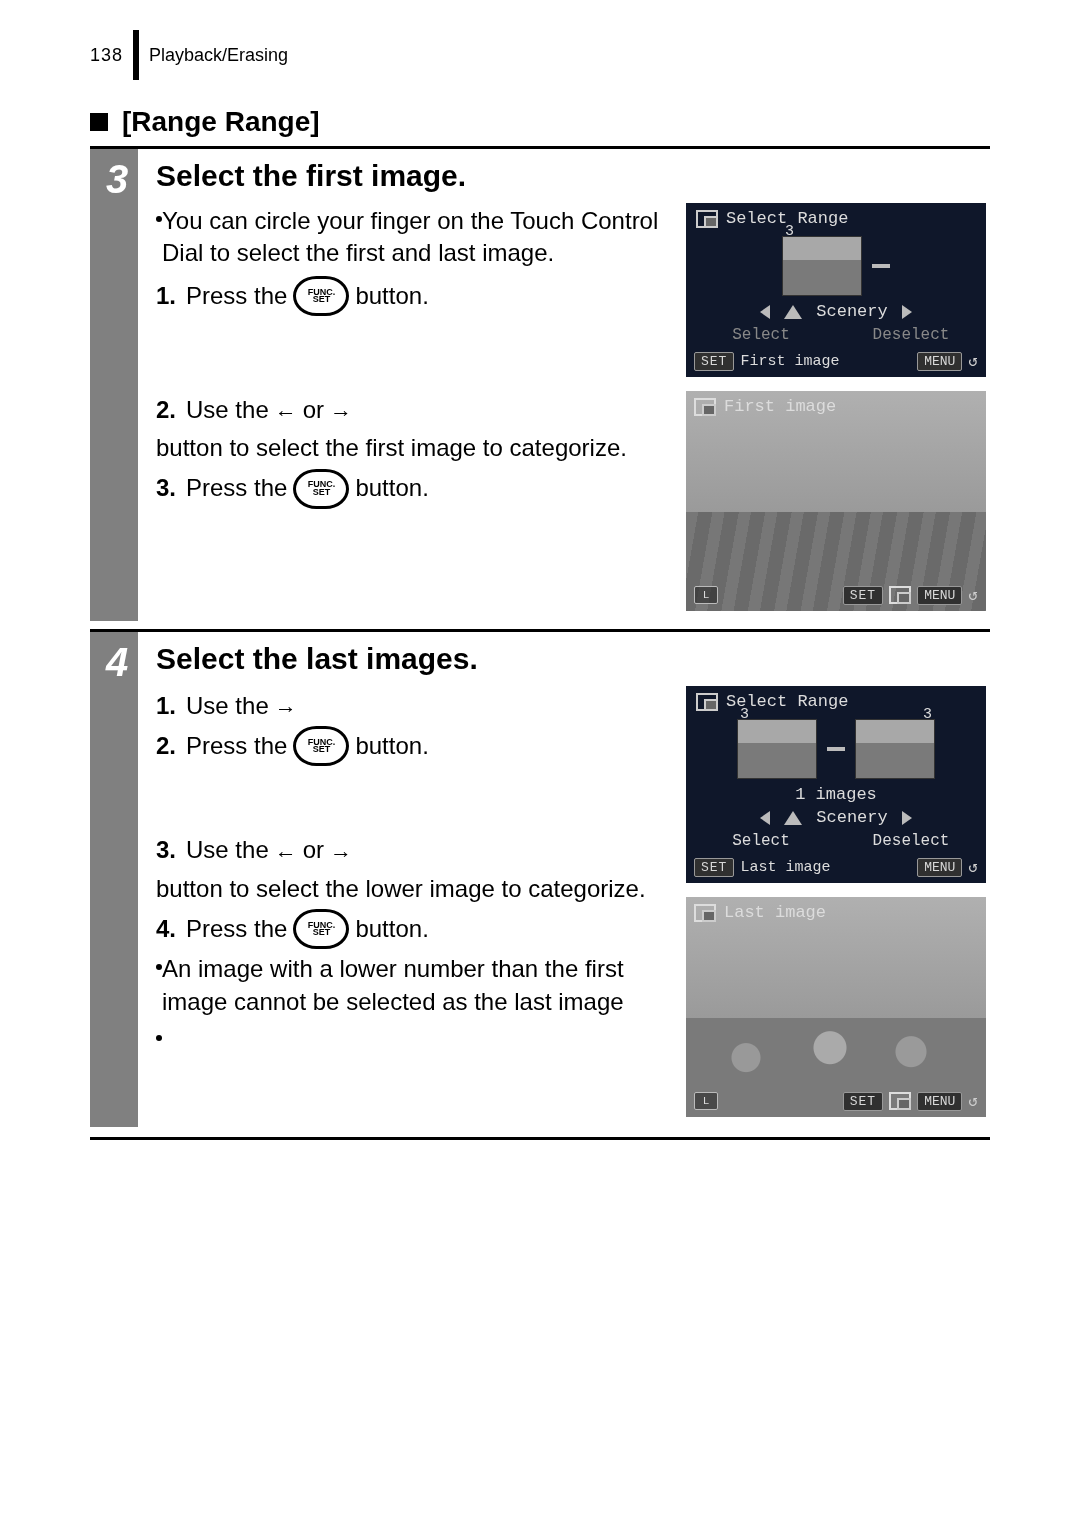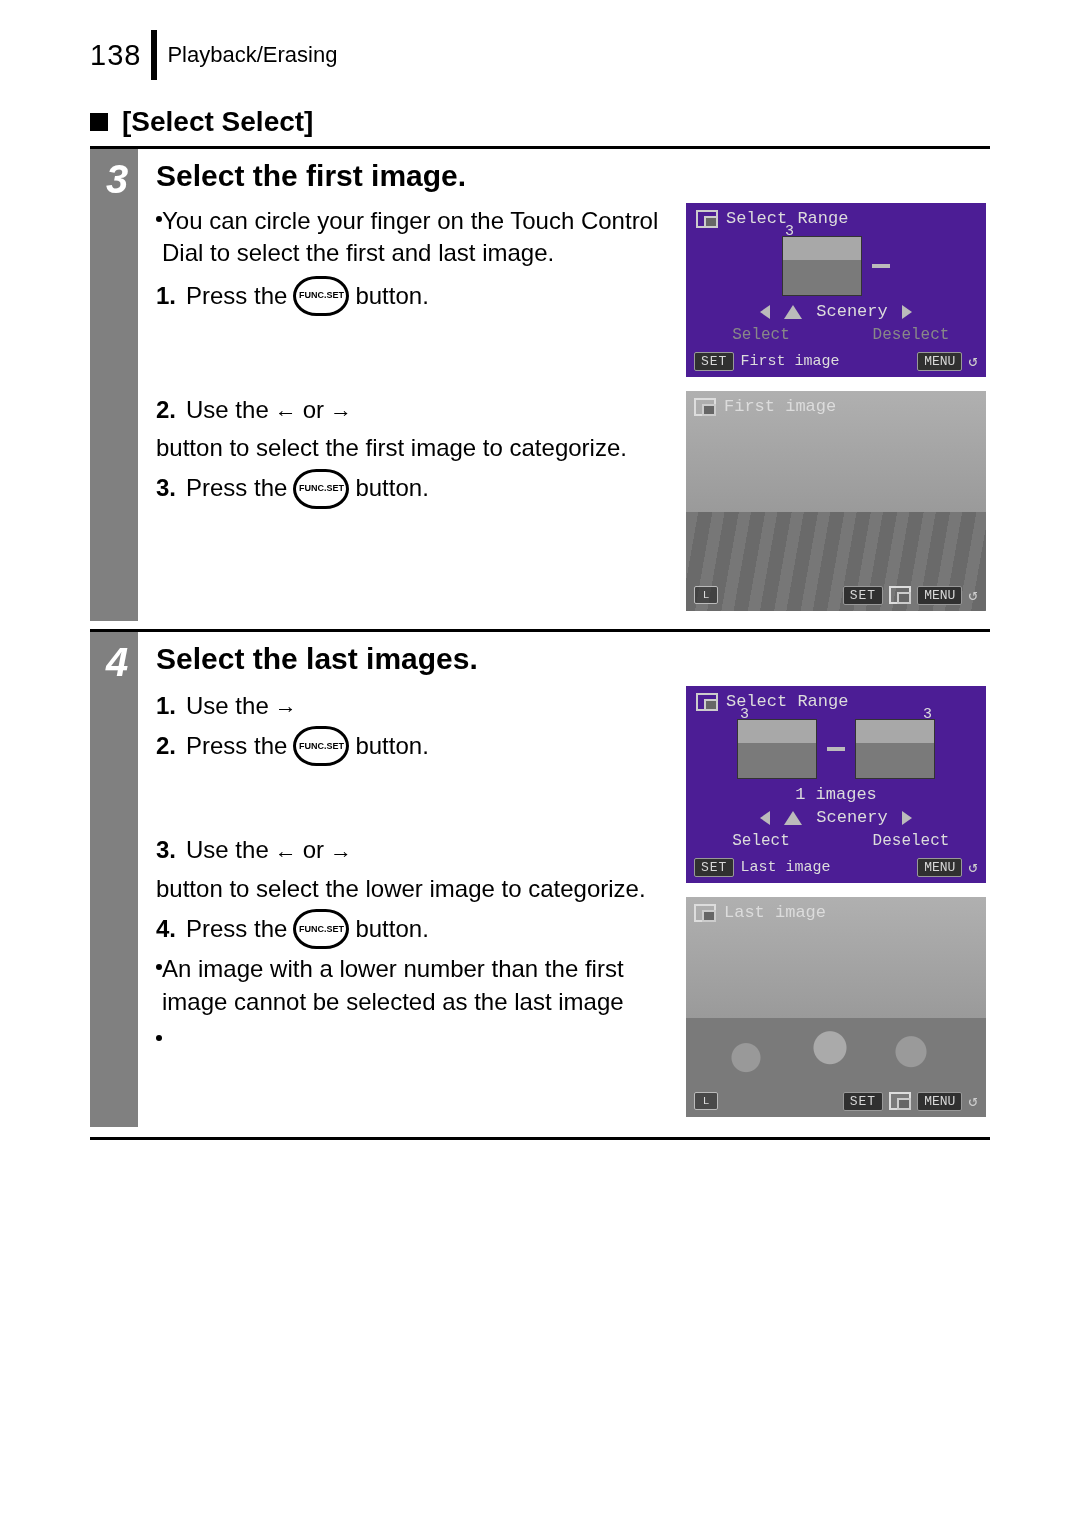--- a/index.html
+++ b/index.html
@@ -1,40 +1,40 @@
 <!DOCTYPE html>
 <html><head>
 <meta charset="utf-8">
 <style>
   html,body{margin:0;padding:0;background:#fff;color:#000;font-family:Arial,Helvetica,sans-serif}
   .page{width:1080px;min-height:1521px;margin:0 auto;position:relative;box-sizing:border-box;padding:30px 90px 60px 90px}
   .header{display:flex;align-items:center;gap:10px;margin-bottom:26px}
   .header-bar{width:6px;height:50px;background:#000}
-  .page-num{font-size:29px;letter-spacing:1px}
-  .header-label{font-size:22px}
+  .page-num{font-size:18px;letter-spacing:1px}
+  .header-label{font-size:18px}
   .section-title{display:flex;align-items:center;font-weight:bold;font-size:28px;margin:0 0 8px 0}
   .section-title .sq{width:18px;height:18px;background:#000;margin-right:14px}
   .sep{height:3px;background:#000;margin:0 0 0 0}
   .step{display:flex;align-items:stretch;border-left:6px solid #808080;margin-top:0}
   .nbox{width:42px;background:#808080;color:#fff;font-size:40px;font-weight:bold;font-style:italic;display:flex;align-items:flex-start;justify-content:center;padding-top:8px}
   .body{flex:1;padding:10px 4px 10px 18px}
   .two-col{display:flex;gap:20px;align-items:flex-start}
   .txt{flex:1;font-size:24px;line-height:1.35}
   .step-title{font-size:30px;font-weight:bold;margin:0 0 10px 0}
   .bullet{display:flex;margin:2px 0 6px 0}
   .bullet .dot{width:6px;height:6px;border-radius:50%;background:#000;margin-top:11px;flex-shrink:0}
   .oline{display:flex;align-items:center;flex-wrap:wrap;gap:6px;margin:4px 0}
   .oline .n{font-weight:bold;margin-right:4px}
   .arrow{display:inline-flex;width:22px;justify-content:center;font-size:22px}
-  .func{display:inline-flex;width:50px;height:34px;border:3px solid #000;border-radius:50%/60%;align-items:center;justify-content:center;flex-direction:row;line-height:0.8}
+  .func{display:inline-flex;width:50px;height:34px;border:3px solid #000;border-radius:50%/60%;align-items:center;justify-content:center;flex-direction:column;line-height:0.8}
   .func span{font-size:9px;font-weight:bold;text-align:center}
 
   
   .screens{width:300px;display:flex;flex-direction:column;gap:14px}
-  .scr{width:300px;background:#4c1d95;color:#dcdcdc;font-family:"Courier New",monospace;font-size:17px;position:relative}
+  .scr{width:300px;background:#0f172a;color:#dcdcdc;font-family:"Courier New",monospace;font-size:17px;position:relative}
   .scr.photo{background:#888;height:220px;position:relative;overflow:hidden}
   .scr-top{display:flex;align-items:center;gap:8px;padding:6px 10px 2px 10px}
   .glyph{display:inline-flex;width:18px;height:14px;border:2px solid #ccc;position:relative}
   .glyph::after{content:"";position:absolute;right:-2px;bottom:-2px;width:10px;height:8px;border:2px solid #ccc;background:#666}
   .thumb-row{display:flex;align-items:center;justify-content:center;gap:10px;padding:6px 0 4px 0}
   .thumb{width:78px;height:58px;background:linear-gradient(#a8a8a8 0 40%,#7a7a7a 40% 100%);border:1px solid #333;position:relative}
   .thumb .badge{position:absolute;top:-14px;left:2px;font-size:15px;color:#ddd}
   .dash{width:18px;height:4px;background:#bbb}
   .midline{display:flex;align-items:center;justify-content:center;gap:14px;padding:2px 8px}
   .tri{width:0;height:0;border-top:7px solid transparent;border-bottom:7px solid transparent}
@@ -72,21 +72,21 @@
 <div class="page">
 
   <div class="header">
     <div class="page-num">138</div>
     <div class="header-bar"></div>
     <div class="header-label">Playback/Erasing</div>
   </div>
 
   <div class="section-title">
     <span class="sq"></span>
-    <span>[Select Select]</span>
+    <span>[Range Range]</span>
   </div>
   <div class="sep"></div>
 
   <div class="step">
     <div class="nbox">3</div>
     <div class="body">
       <div class="step-title">Select the first image.</div>
 
       <div class="two-col">
         <div class="txt">

